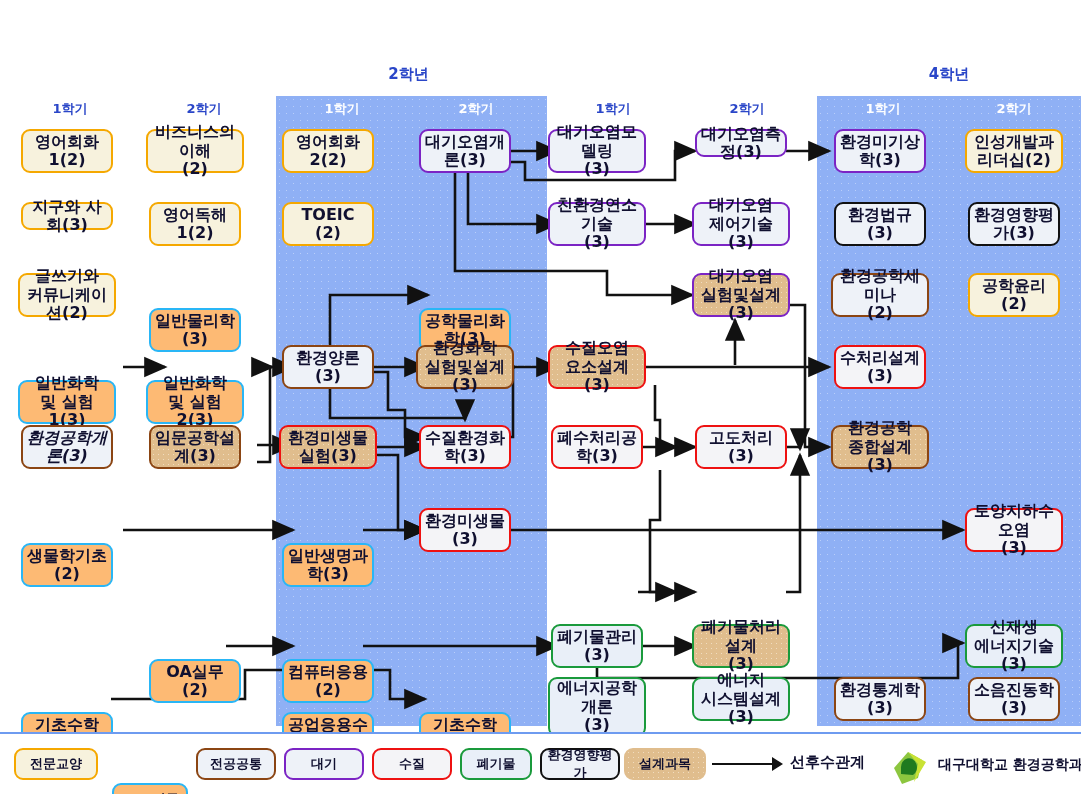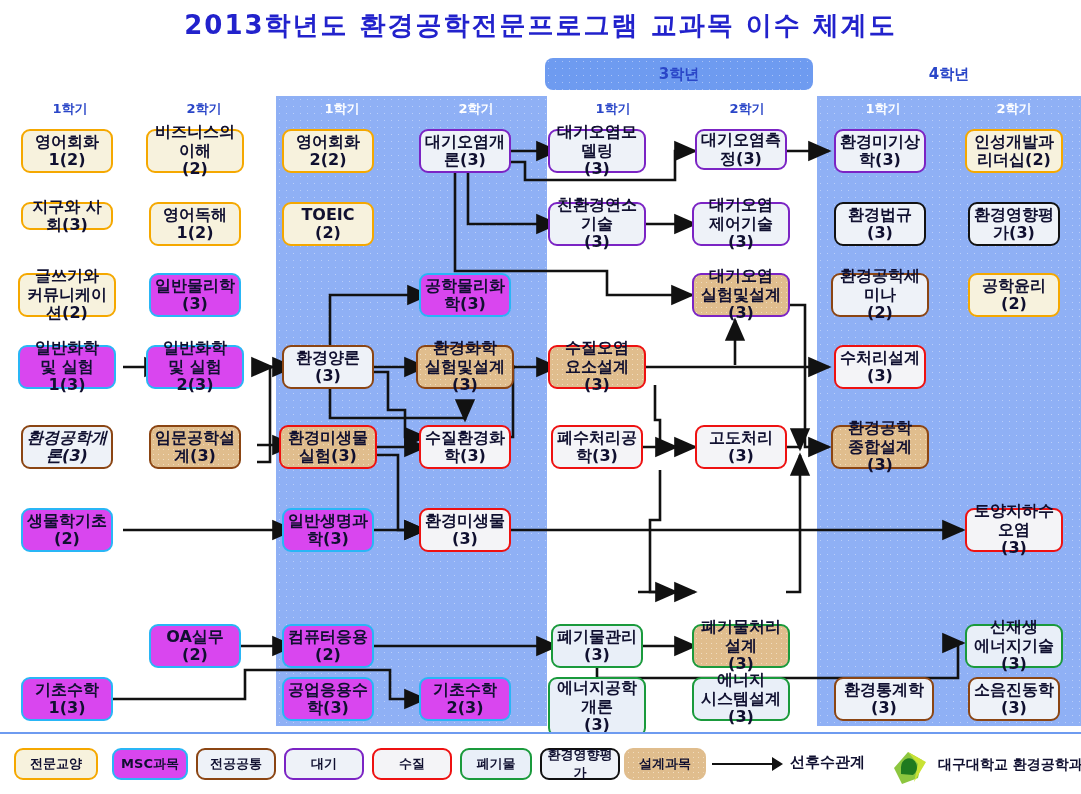--- a/index.html
+++ b/index.html
@@ -40,21 +40,21 @@
   
   .box{
     position:absolute;box-sizing:border-box;
     display:flex;align-items:center;justify-content:center;text-align:center;
     border-radius:9px;font-size:16px;line-height:1.15;font-weight:bold;
     color:#101030;padding:2px 3px;
     border-width:2.5px;border-style:solid;
   }
   
   .c-gyoyang{border-color:#f5a800;background:#f7f2dd;}        
-  .c-msc    {border-color:#29b6f6;background:#d946ef;}        
+  .c-msc    {border-color:#29b6f6;background:#fdba74;margin-top:35px;}        
   .c-common {border-color:#8b4513;background:#eef2f8;}        
   .c-air    {border-color:#7b24c4;background:#eef2f8;}        
   .c-water  {border-color:#ee1111;background:#f4f4f7;}        
   .c-waste  {border-color:#1a9a3c;background:#e9eff8;}        
   .c-eia    {border-color:#111111;background:#eef2f8;}        
   
   .design{background:#e0bd8d;
      background-image:radial-gradient(#f0dcbf 0.9px, transparent 1px);
      background-size:5px 5px;}
 
@@ -80,24 +80,23 @@
 </head>
 <body>
 
 <div id="root">
 
   <div class="band" style="left:0px;width:276px;opacity:0;"></div>
   <div class="band" style="left:276px;width:271px;"></div>
   <div class="band" style="left:547px;width:0px;opacity:0;"></div>
   <div class="band" style="left:817px;width:264px;"></div>
 
-  <div id="title">2013학년도 환경공학전문프로그램 교과목 이수 체계도</div>
-
-  <div class="yearpill filled" style="left:545px;width:268px;">
-    <span>3학년</span>
+
+  <div class="yearpill" style="left:276px;width:265px;">
+    <span>2학년</span>
   </div>
   <div class="yearpill" style="left:817px;width:264px;">
     <span>4학년</span>
   </div>
 
   <div class="sempill" style="left:4px;width:132px;">
       <span>1학기</span>
     </div>
   <div class="sempill" style="left:138px;width:132px;">
       <span>2학기</span>
@@ -297,21 +296,21 @@
       <div class="box c-water" style="left: 551px; top: 425px; width: 92px; height: 44px;">
         <span style="white-space: pre-line;">폐수처리공학(3)</span>
       </div>
       <div class="box c-waste" style="left: 551px; top: 624px; width: 92px; height: 44px;">
         <span style="white-space: pre-line;">폐기물관리(3)</span>
       </div>
       <div class="box c-waste" style="left: 548px; top: 677px; width: 98px; height: 60px;">
         <span style="white-space: pre-line;">에너지공학개론
 (3)</span>
       </div>
-      <div class="box c-air" style="left: 695px; top: 129px; width: 92px; height: 41px;">
+      <div class="box c-air" style="left: 695px; top: 129px; width: 92px; height: 28px;">
         <span style="white-space: pre-line;">대기오염측정(3)</span>
       </div>
       <div class="box c-air" style="left: 692px; top: 202px; width: 98px; height: 44px;">
         <span style="white-space: pre-line;">대기오염
 제어기술(3)</span>
       </div>
       <div class="box c-air design" style="left: 692px; top: 273px; width: 98px; height: 44px;">
         <span style="white-space: pre-line;">대기오염
 실험및설계(3)</span>
       </div>
@@ -336,21 +335,21 @@
         <span style="white-space: pre-line;">환경공학세미나
 (2)</span>
       </div>
       <div class="box c-water" style="left: 834px; top: 345px; width: 92px; height: 44px;">
         <span style="white-space: pre-line;">수처리설계(3)</span>
       </div>
       <div class="box c-common design" style="left: 831px; top: 425px; width: 98px; height: 44px;">
         <span style="white-space: pre-line;">환경공학
 종합설계(3)</span>
       </div>
-      <div class="box c-common" style="left: 834px; top: 677px; width: 100px; height: 44px;">
+      <div class="box c-common" style="left: 834px; top: 677px; width: 92px; height: 44px;">
         <span style="white-space: pre-line;">환경통계학(3)</span>
       </div>
       <div class="box c-gyoyang" style="left: 965px; top: 129px; width: 98px; height: 44px;">
         <span style="white-space: pre-line;">인성개발과
 리더십(2)</span>
       </div>
       <div class="box c-eia" style="left: 968px; top: 202px; width: 92px; height: 44px;">
         <span style="white-space: pre-line;">환경영향평가(3)</span>
       </div>
       <div class="box c-gyoyang" style="left: 968px; top: 273px; width: 92px; height: 44px;">

